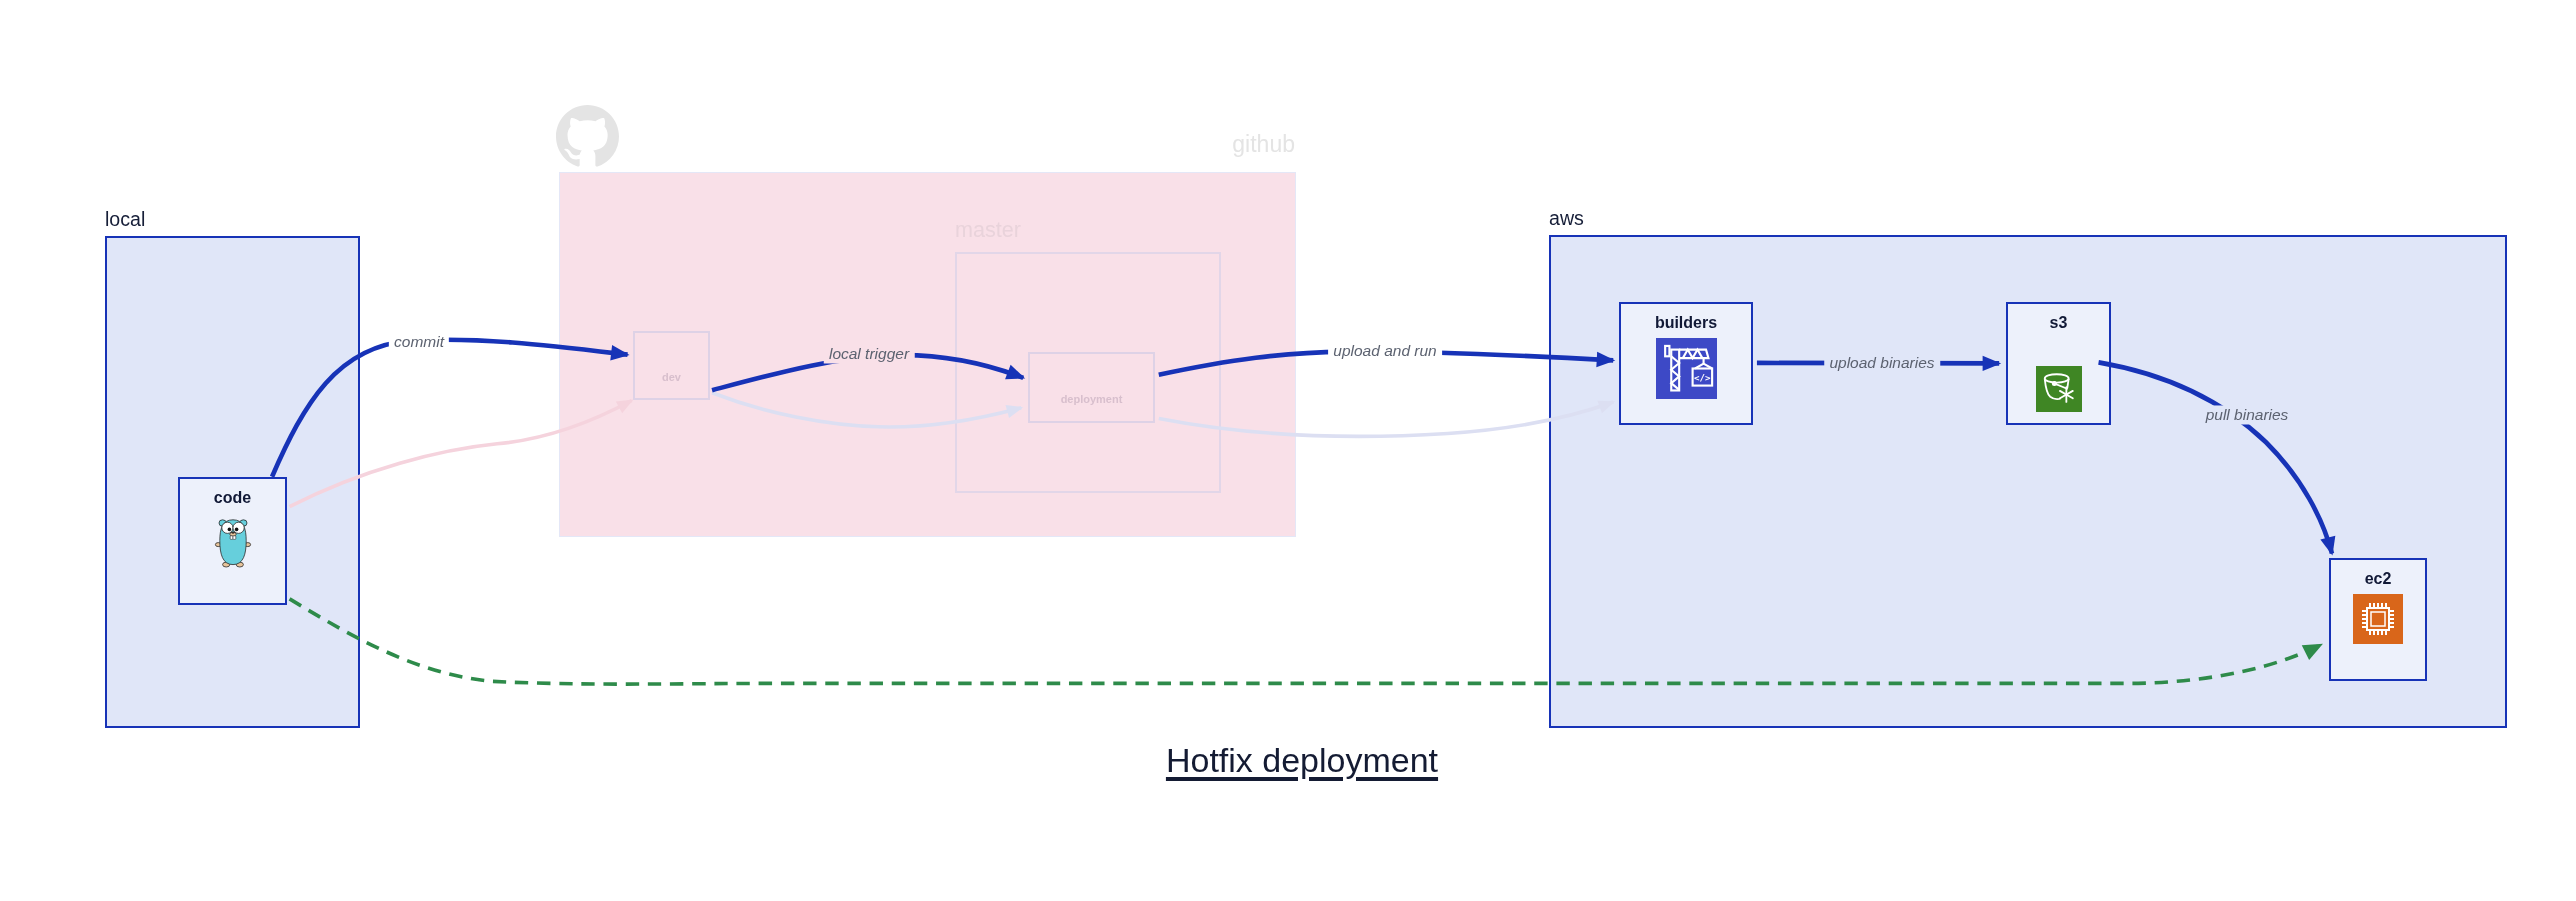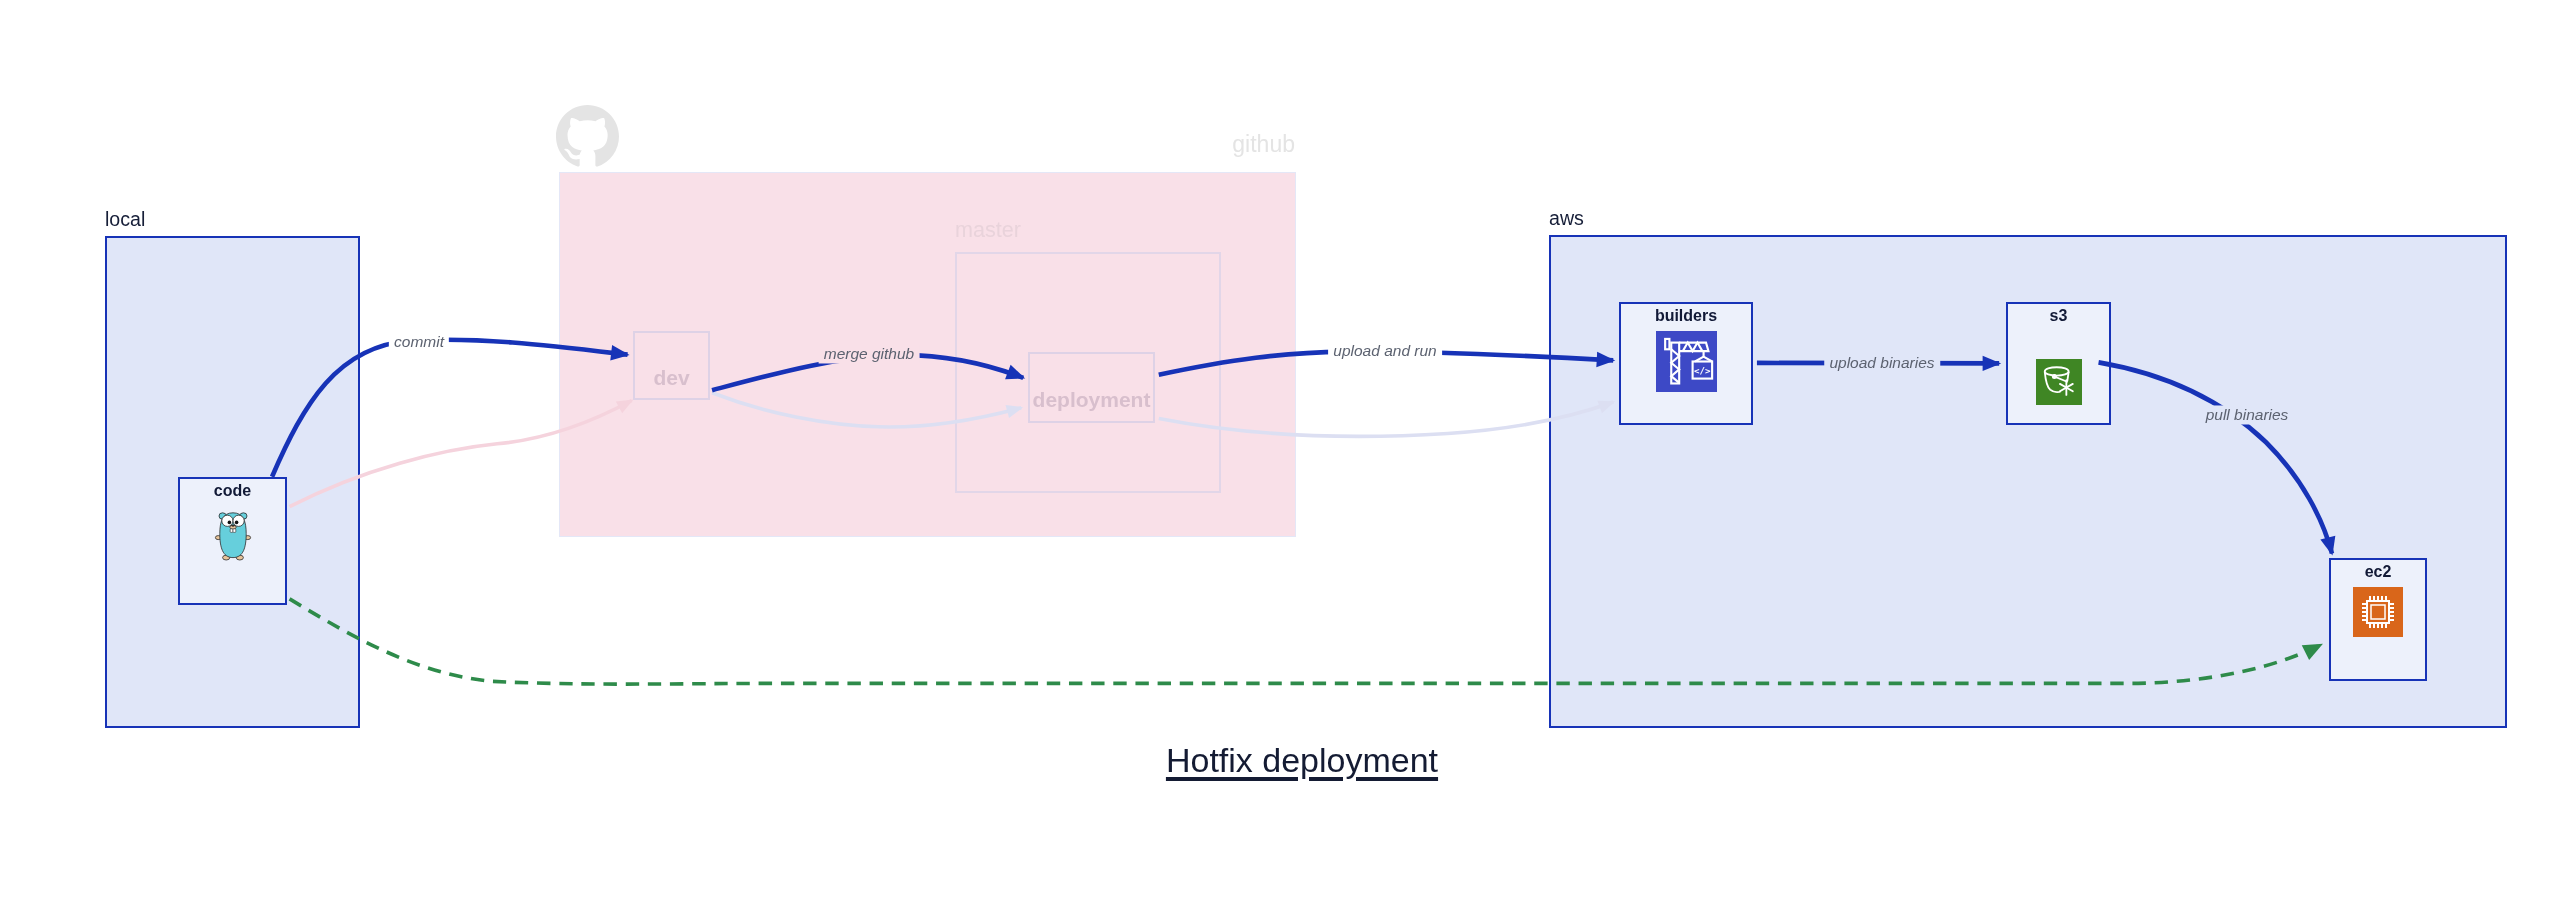--- a/index.html
+++ b/index.html
@@ -14,28 +14,28 @@
   .subgraph-ghost{position:absolute;box-sizing:border-box;border:2.1px solid #e2d6e8;background:transparent;}
   .clabel{
     position:absolute;font-size:19.6px;color:#161e38;text-align:left;
     line-height:1;white-space:nowrap;
   }
   .clabel.faded-pink{color:#e9d3db;font-size:21.6px;}
   .clabel.faded-grey{color:#e4e4e4;font-size:23px;text-align:right;}
   
   .node{
     position:absolute;box-sizing:border-box;background:#edf1fb;border:2.6px solid #1733b7;
-    display:flex;flex-direction:column;align-items:center;padding-top:4px;
+    display:flex;flex-direction:column;align-items:center;padding-top:11px;
   }
   .node .nlabel{font-weight:bold;font-size:16px;color:#111936;line-height:1;}
   .node .icon-wrap{margin-top:7.2px;display:flex;align-items:center;justify-content:center;}
   .node.ghost{
     background:transparent;border:2.1px solid #ded2e6;justify-content:center;padding-top:0;
   }
-  .node.ghost .nlabel{color:#d8bfcd;font-size:21px;margin-top:23px;}
+  .node.ghost .nlabel{color:#d8bfcd;font-size:11px;margin-top:23px;}
   
   .edge-label{
     position:absolute;transform:translate(-50%,-50%);font-style:italic;font-size:15.5px;
     color:#5c6270;white-space:nowrap;padding:1px 5.2px;line-height:1.1;
   }
   .bg-white{background:#ffffff;}
   .bg-pink{background:#f9e0e8;}
   .bg-lav{background:#e0e6f8;}
   
   #edges{position:absolute;left:0;top:0;pointer-events:none;}
@@ -184,21 +184,21 @@
     <path d="M 528 925 C 590 782, 655 672, 795 661 C 935 653, 1075 671, 1218 688" stroke="#1733b7" stroke-width="9" fill="none" marker-end="url(#arr-blue)"></path>
     <path d="M 1382 757 C 1510 723, 1625 691, 1745 689 C 1835 688, 1918 707, 1986 733" stroke="#1733b7" stroke-width="9" fill="none" marker-end="url(#arr-blue)"></path>
     <path d="M 2249 727 C 2390 697, 2490 684, 2610 682 C 2790 681, 2985 691, 3131 699" stroke="#1733b7" stroke-width="9" fill="none" marker-end="url(#arr-blue)"></path>
     <path d="M 3410 704 L 3880 705" stroke="#1733b7" stroke-width="9" fill="none" marker-end="url(#arr-blue)"></path>
     <path d="M 4073 703 C 4225 729, 4325 788, 4398 858 C 4468 928, 4509 1008, 4526 1074" stroke="#1733b7" stroke-width="9" fill="none" marker-end="url(#arr-blue)"></path>
 
     <path d="M 562 1162 C 695 1243, 815 1309, 955 1322 C 1130 1331, 1320 1326, 1520 1326 L 4150 1326 C 4290 1323, 4415 1296, 4505 1251" stroke="#2e8b4a" stroke-width="7" fill="none" stroke-dasharray="26 17" marker-end="url(#arr-green)"></path>
   </svg>
 
   <span class="edge-label bg-white" style="left:419px;top:342px;">commit</span>
-  <span class="edge-label bg-pink" style="left:869px;top:354px;">merge github</span>
+  <span class="edge-label bg-pink" style="left:869px;top:354px;">local trigger</span>
   <span class="edge-label bg-white" style="left:1385px;top:351px;">upload and run</span>
   <span class="edge-label bg-lav" style="left:1882px;top:363px;">upload binaries</span>
   <span class="edge-label bg-lav" style="left:2247px;top:415px;">pull binaries</span>
 
   <div id="diagram-title">
     <span>Hotfix deployment</span>
   </div>
 
 </div>
 

